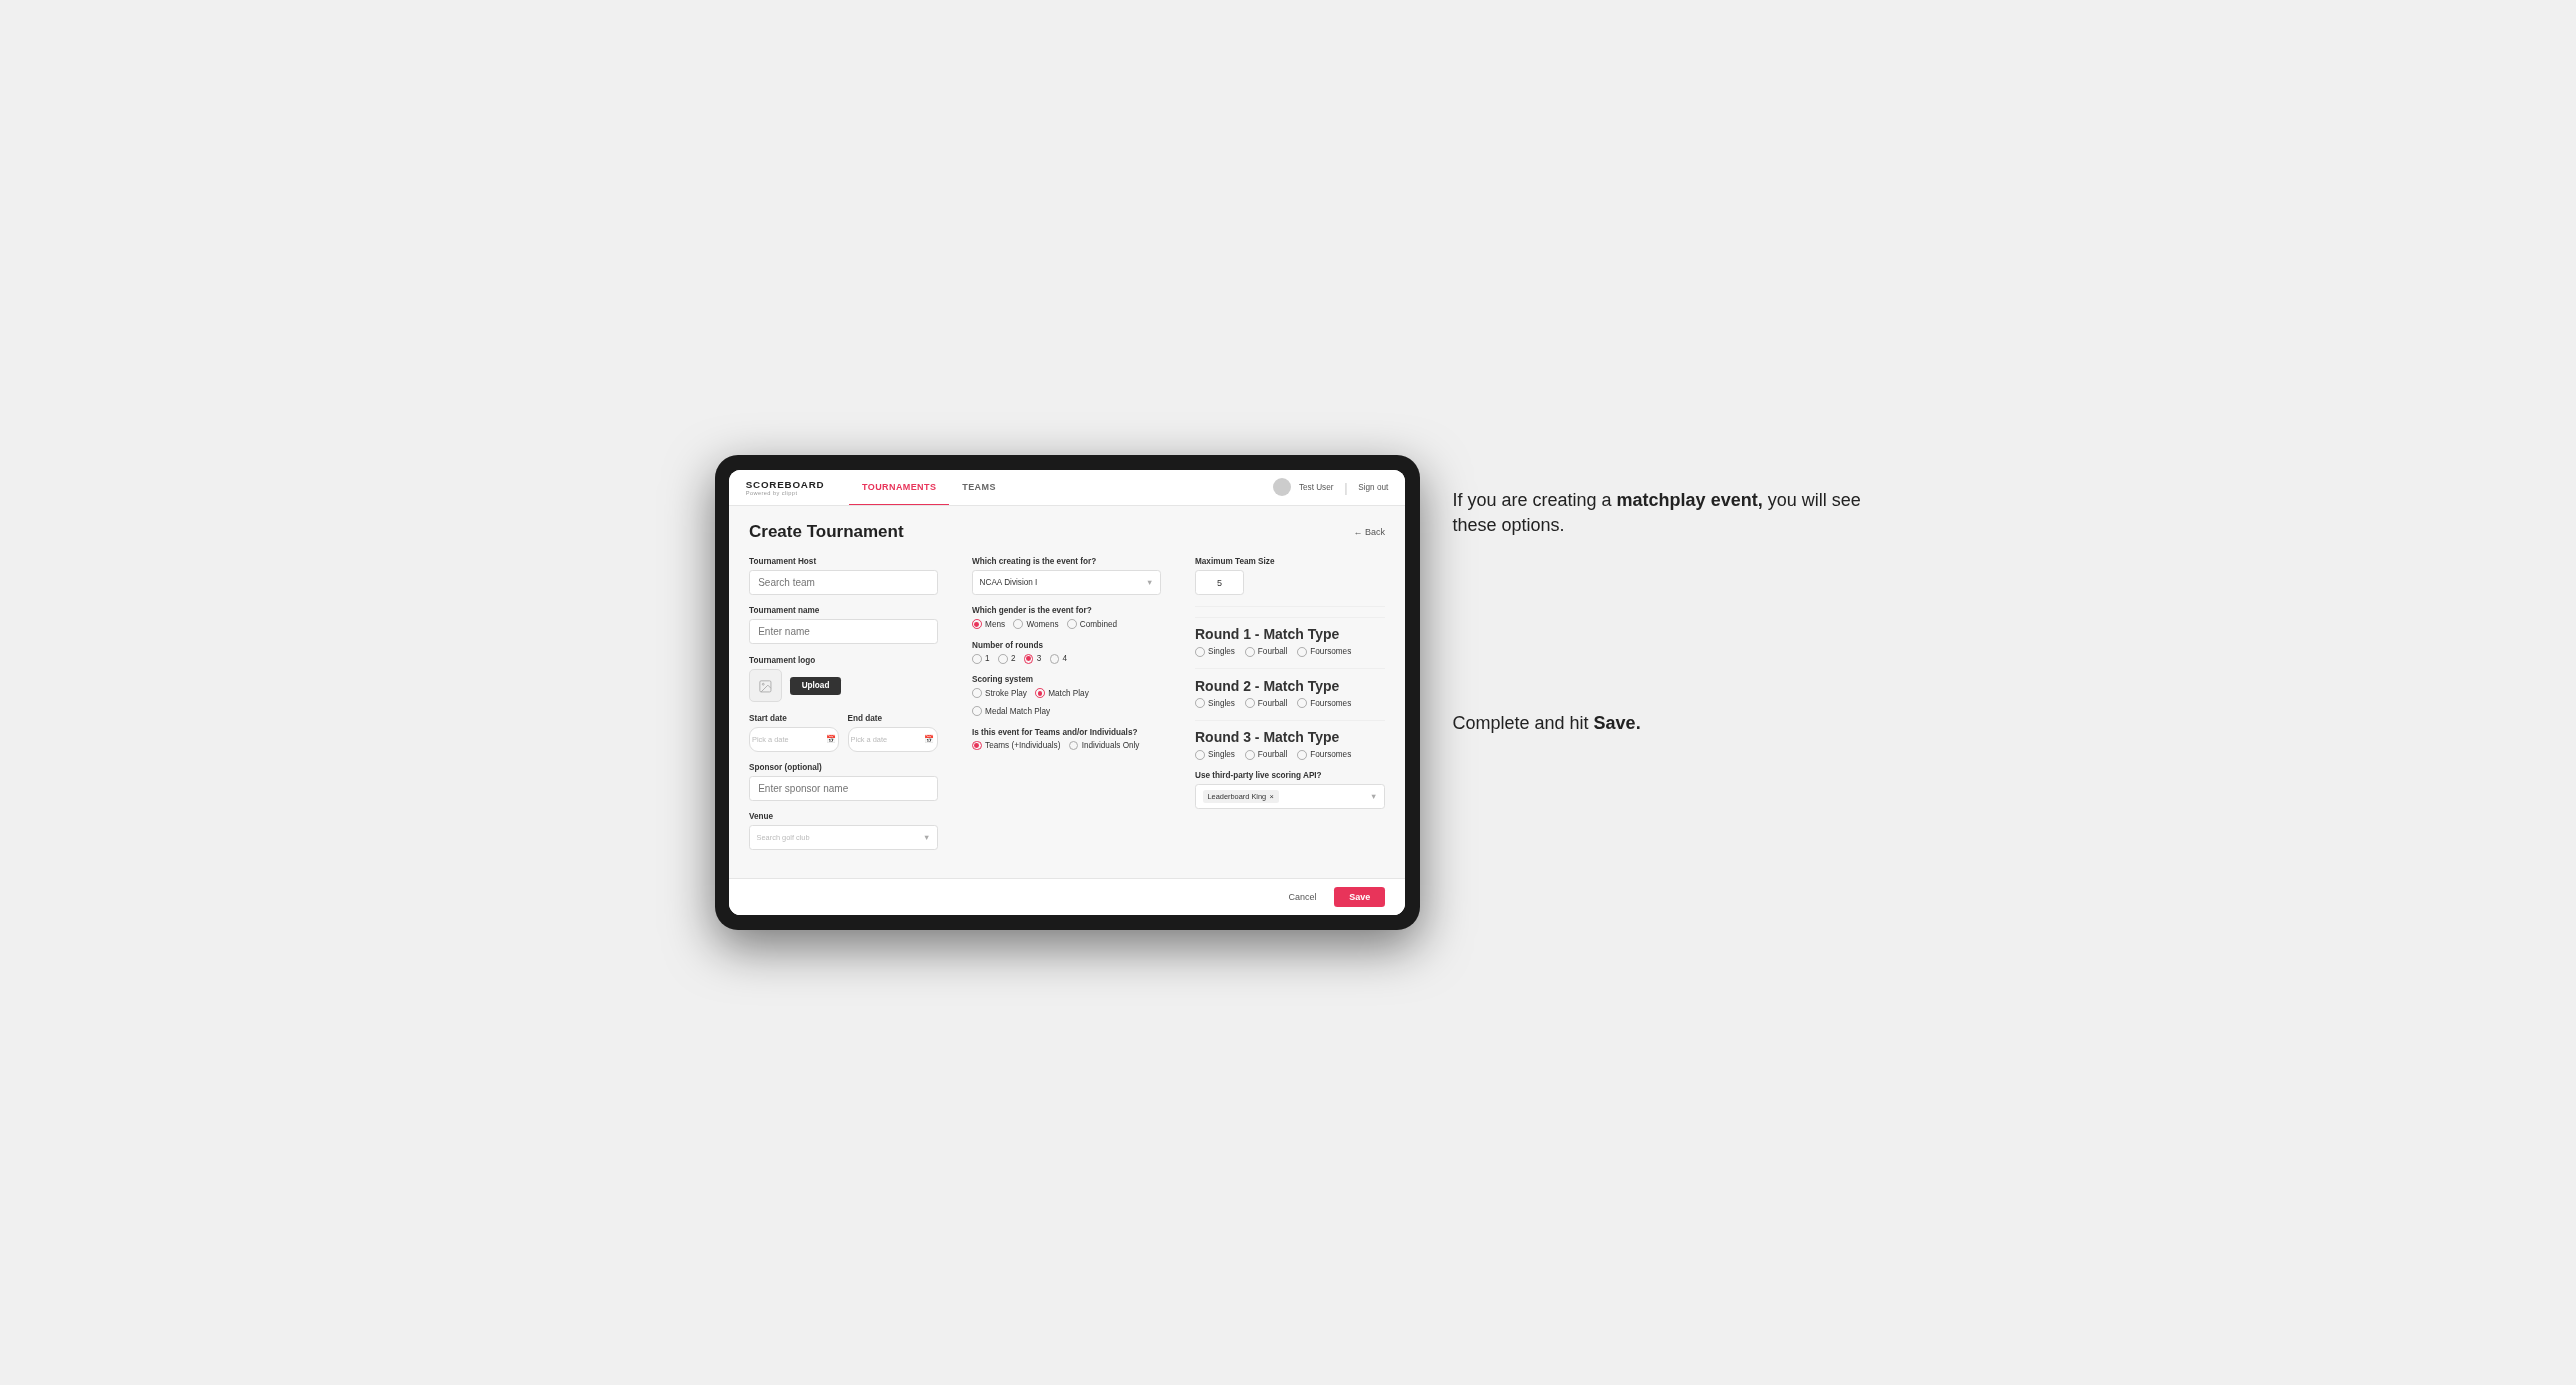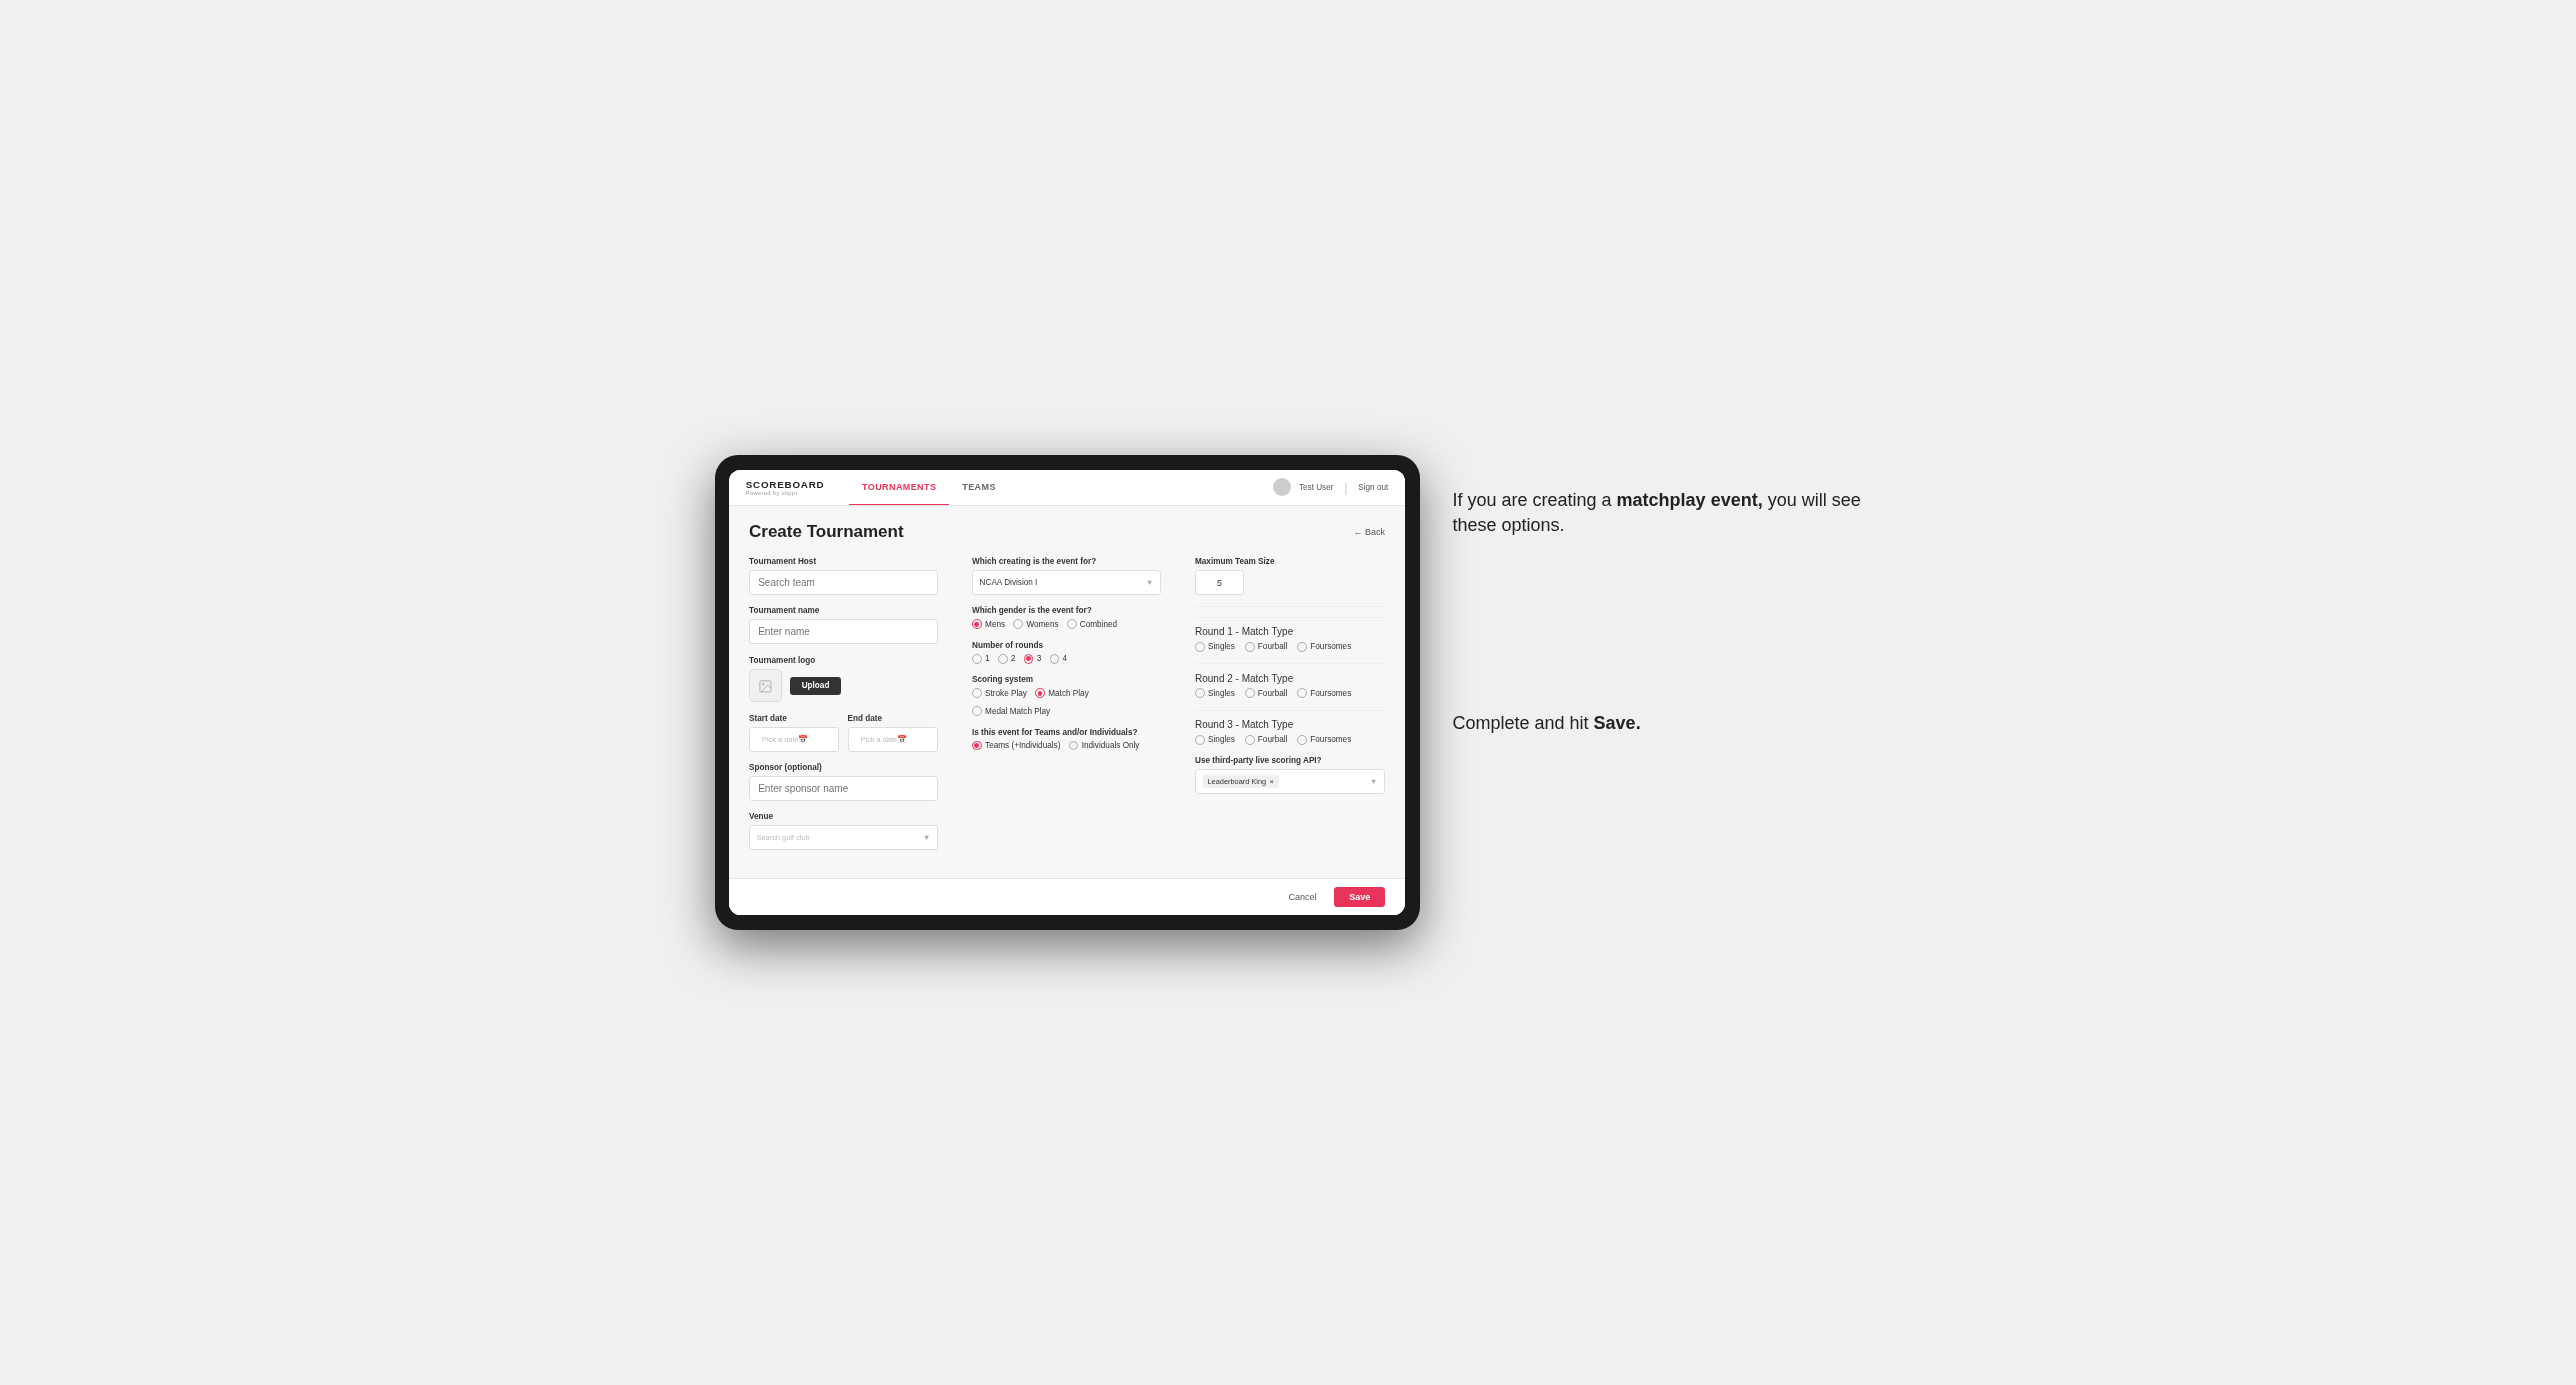--- a/index.html
+++ b/index.html
@@ -191,27 +191,28 @@
       display: flex;
       gap: 8.2px;
     }
     .date-group {
       flex: 1;
     }
     .date-input {
       width: 100%;
       height: 24.6px;
       border: 0.8px solid #ddd;
-      border-radius: 3px;
-      padding: 0 12px;
+      border-radius: 9px;
+      padding: 0 2px;
       font-size: 7.4px;
       color: #bbb;
       background: #fff;
       display: flex;
       align-items: center;
+      justify-content: space-between;
     }
     .calendar-icon {
       color: #bbb;
       font-size: 8.2px;
     }
     
     .mid-col {
       flex: 0 0 189px;
     }
     .section-label {
@@ -297,22 +298,22 @@
       background: #fff;
       text-align: center;
       outline: none;
     }
     .match-type-section {
       margin-top: 8.2px;
       padding-top: 8.2px;
       border-top: 0.8px solid #eee;
     }
     .match-type-label {
-      font-size: 10px;
-      font-weight: 400;
+      font-size: 14px;
+      font-weight: 700;
       color: #333;
       margin-bottom: 4.9px;
     }
     .match-type-options {
       display: flex;
       gap: 9.8px;
       align-items: center;
     }
     .api-section {
       margin-top: 11.5px;

